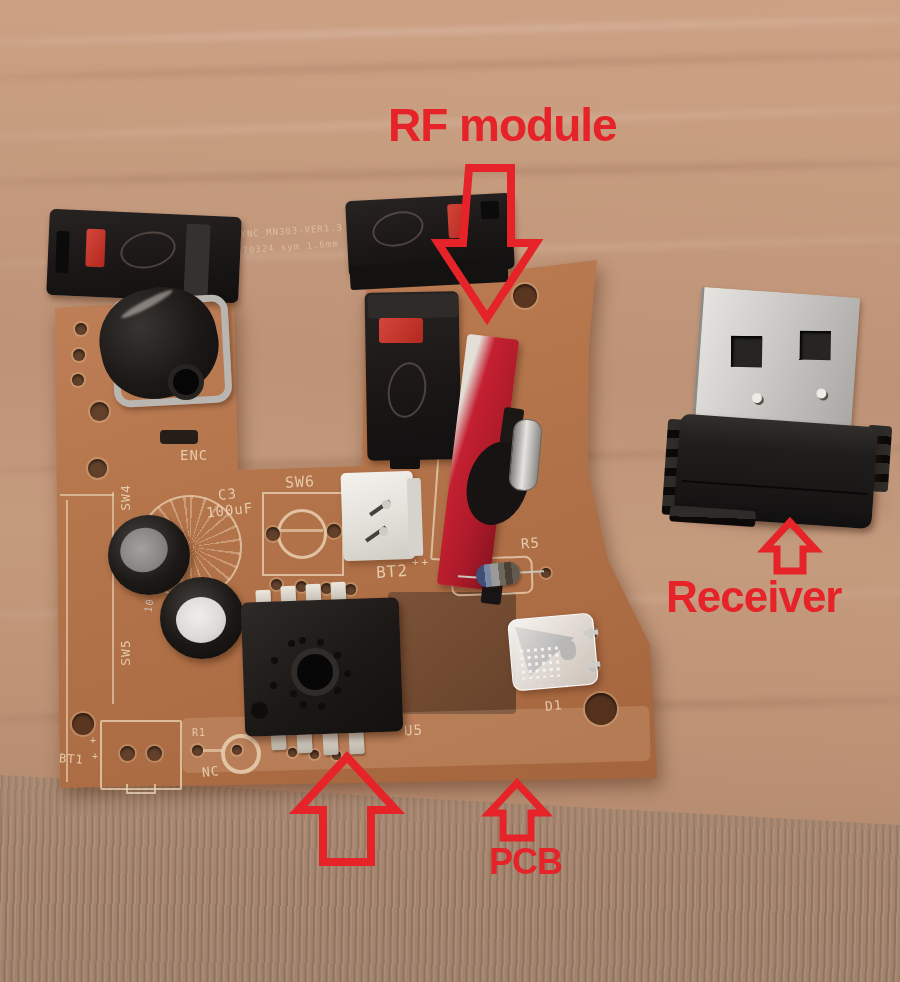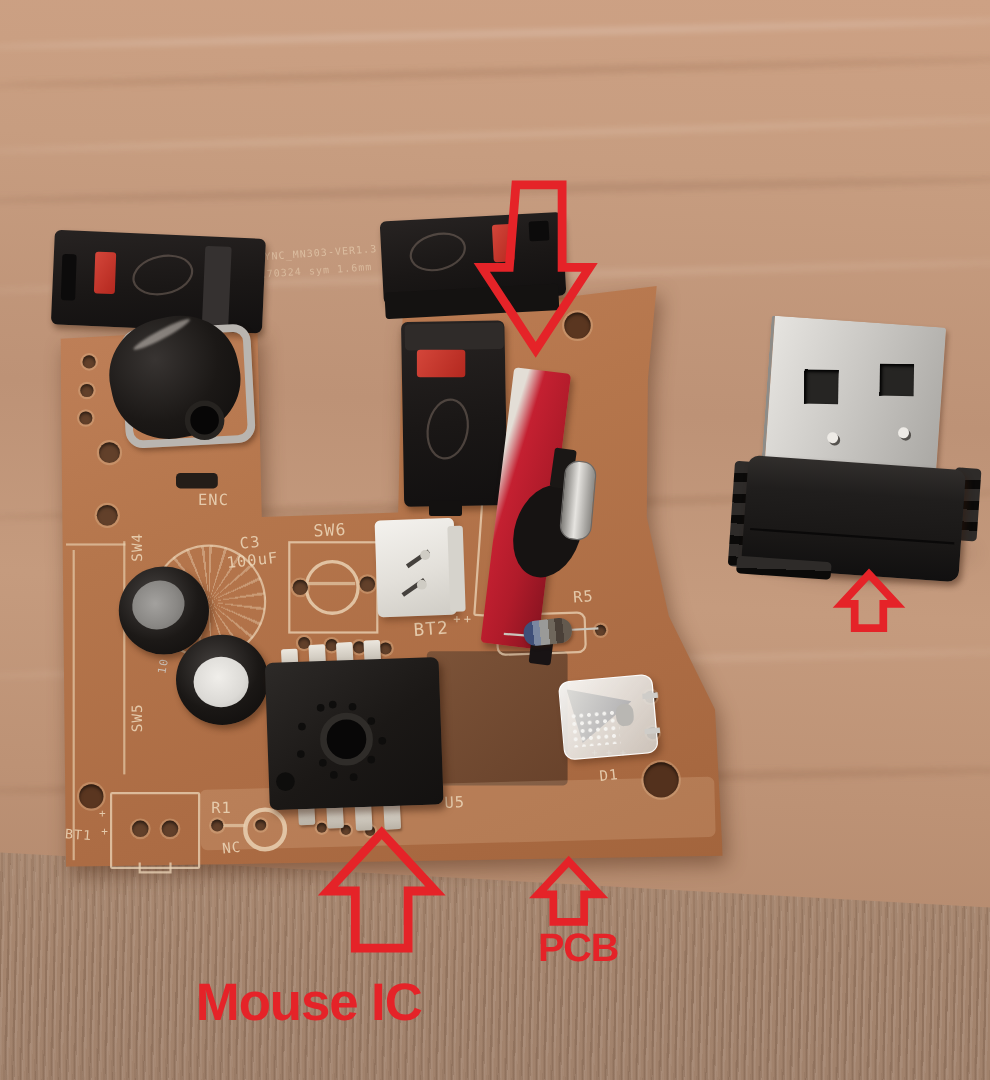--- a/index.html
+++ b/index.html
@@ -108,21 +108,21 @@
   <div class="sk" style="left:112px;top:645px;font-size:13px;transform:rotate(-90deg);">SW5</div>
   <div class="sk" style="left:285px;top:473px;font-size:15px;transform:rotate(-3deg);">SW6</div>
   <div class="sk" style="left:218px;top:486px;font-size:14px;transform:rotate(-6deg);">C3</div>
   <div class="sk" style="left:206px;top:502px;font-size:14px;transform:rotate(-6deg);">100uF</div>
   <div class="sk" style="left:376px;top:562px;font-size:16px;transform:rotate(-4deg);">BT2</div>
   <div class="sk" style="left:412px;top:556px;font-size:11px;letter-spacing:3px;">++</div>
   <div class="sk" style="left:521px;top:535px;font-size:14px;transform:rotate(-4deg);">R5</div>
   <div class="sk" style="left:404px;top:722px;font-size:14px;transform:rotate(-3deg);">U5</div>
   <div class="sk" style="left:545px;top:698px;font-size:13px;transform:rotate(-6deg);">D1</div>
   <div class="sk" style="left:538px;top:680px;font-size:9px;">+ + +</div>
-  <div class="sk" style="left:192px;top:727px;font-size:14px;">R1</div>
+  <div class="sk" style="left:192px;top:727px;font-size:10px;">R1</div>
   <div class="sk" style="left:202px;top:764px;font-size:13px;transform:rotate(-6deg);">NC</div>
   <div class="sk" style="left:59px;top:752px;font-size:12px;transform:rotate(4deg);">BT1</div>
   <div class="sk" style="left:90px;top:735px;font-size:10px;">+</div>
   <div class="sk" style="left:92px;top:751px;font-size:10px;">+</div>
   <div class="sk" style="left:142px;top:600px;font-size:10px;color:#cfccc6;transform:rotate(-80deg);">10</div>
 
   <div class="switch" style="left:48px;top:213px;width:192px;height:86px;transform:rotate(2.5deg);"></div>
   <div class="abs" style="left:185px;top:224px;width:24px;height:76px;background:#353130;transform:rotate(2.5deg);border-radius:3px;"></div>
   <div class="abs" style="left:56px;top:231px;width:13px;height:42px;background:#0c0b0b;border-radius:3px;transform:rotate(2deg);"></div>
   <div class="redbtn" style="left:86px;top:229px;width:19px;height:38px;transform:rotate(2deg);"></div>
@@ -229,16 +229,17 @@
 
   <svg width="900" height="982" style="position:absolute;left:0;top:0;pointer-events:none;">
     <g fill="none" stroke="#e52328" stroke-width="8" stroke-linejoin="miter">
       <polygon points="469,168 511,168 511,243 536,243 487,318 438,243 463,243"></polygon>
       <polygon points="347,757 396,810 371,810 371,862 323,862 323,810 298,810"></polygon>
       <polygon stroke-width="7" points="517,783 545,813 531,813 531,838 503,838 503,813 489,813"></polygon>
       <polygon stroke-width="7" points="790,522 815,549 803,549 803,571 777,571 777,549 765,549"></polygon>
     </g>
   </svg>
 
-  <div class="ann" style="left:178px;top:884px;font-size:48px;">Mouse IC</div>
+  <div class="ann" style="left:388px;top:98px;font-size:46px;">RF module</div>
+  <div class="ann" style="left:666px;top:572px;font-size:44px;">Receiver</div>
   <div class="ann" style="left:489px;top:841px;font-size:36px;">PCB</div>
 
 </div>
 
 </body></html>

